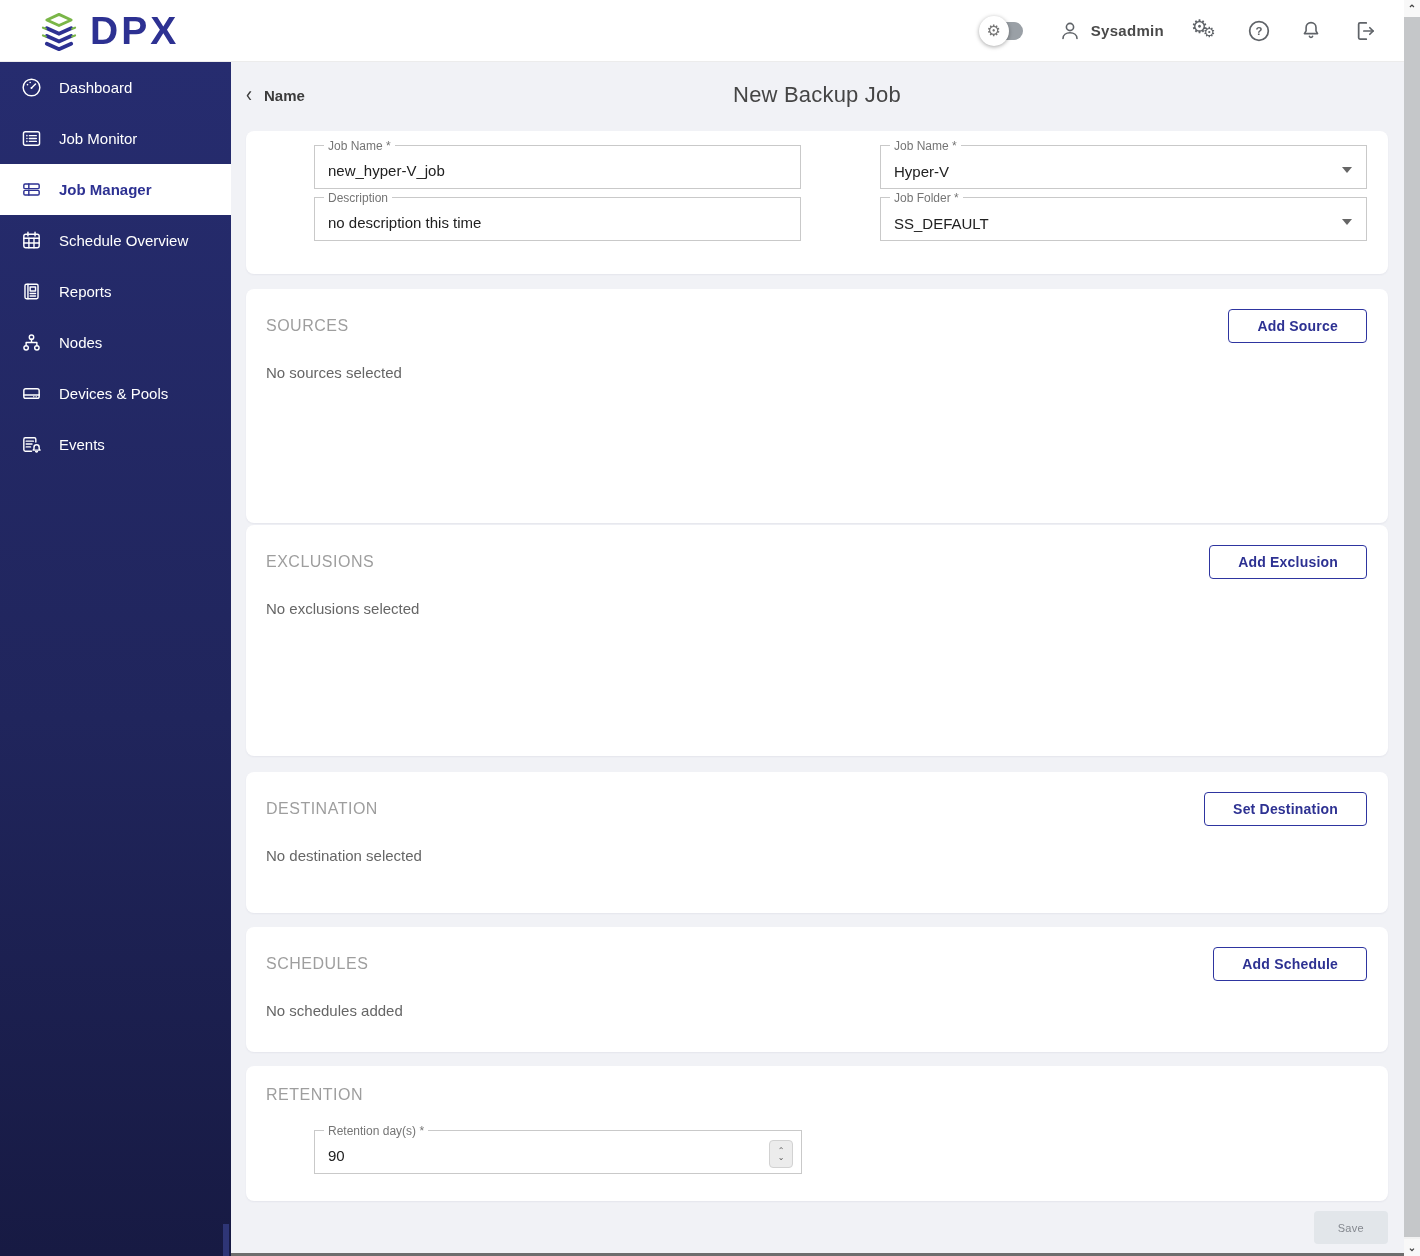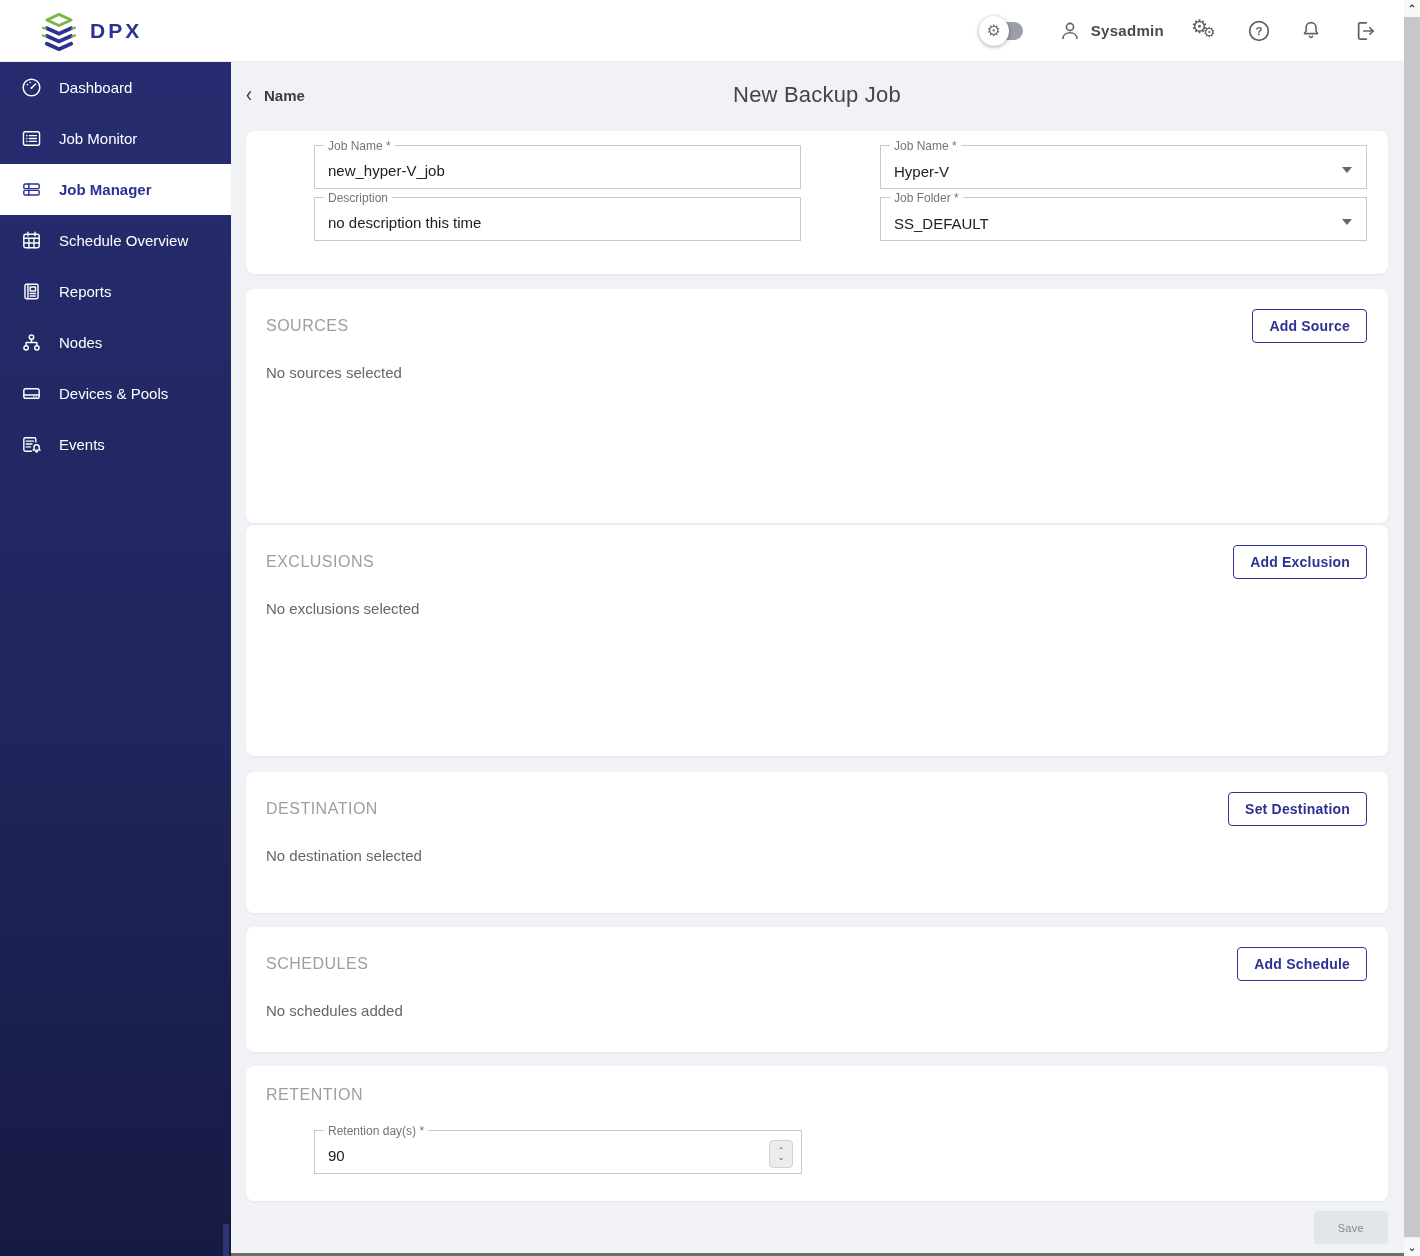--- a/index.html
+++ b/index.html
@@ -13,21 +13,21 @@
   .scrollbar .arrow { position:absolute; left:0; width:16px; height:17px; background:#f8f8f8; color:#444;
     font-size:10px; line-height:17px; text-align:center; font-weight:bold; }
   .scrollbar .arrow.up { top:0; }
   .scrollbar .arrow.down { bottom:0; }
   .scrollbar .thumb { position:absolute; left:0; top:17px; width:16px; height:1220px; background:#c5c7c9; }
 
   
   .topbar { position:absolute; top:0; left:0; width:1404px; height:62px; background:#ffffff;
     display:flex; align-items:center; justify-content:space-between; border-bottom:1px solid #ececec; z-index:10; }
   .logo { display:flex; align-items:center; gap:10px; padding-left:38px; }
-  .logo-text { font-size:21px; font-weight:bold; color:#2d3192; letter-spacing:3px; }
+  .logo-text { font-size:39px; font-weight:bold; color:#2d3192; letter-spacing:3px; }
   .top-actions { display:flex; align-items:center; gap:27px; padding-right:28px; }
   .icon-btn { color:#5f6368; display:flex; align-items:center; justify-content:center; cursor:pointer; }
 
   .toggle { position:relative; width:44px; height:20px; margin-right:8px; }
   .toggle-track { position:absolute; left:8px; top:1px; width:36px; height:18px; border-radius:9px; background:#9aa0a6; }
   .toggle-knob { position:absolute; left:0px; top:-5px; width:30px; height:30px; border-radius:50%; background:#fff;
     box-shadow:0 1px 4px rgba(0,0,0,.35); display:flex; align-items:center; justify-content:center;
     color:#757575; font-size:16px; }
 
   .user-chip { display:flex; align-items:center; gap:9px; }
@@ -77,21 +77,21 @@
   .spinner { position:absolute; right:8px; top:9px; width:24px; height:28px; background:#ececec;
     border:1px solid #d2d2d2; border-radius:4px; display:flex; flex-direction:column;
     align-items:center; justify-content:center; cursor:pointer; }
   .spinner span { font-size:8px; line-height:7px; color:#555; }
 
   
   .section-card { padding:20px 21px 0 20px; }
   .section-head { display:flex; align-items:center; justify-content:space-between; }
   .section-title { font-size:16px; color:#9e9e9e; letter-spacing:.5px; font-weight:normal; }
   .outline-btn { border:1px solid #2e35a0; color:#2d3192; background:#fff; border-radius:4px;
-    font-size:14px; font-weight:bold; padding:0 16px; height:34px; cursor:pointer;
+    font-size:14px; font-weight:bold; padding:0 28px; height:34px; cursor:pointer;
     font-family:"Liberation Sans", sans-serif; letter-spacing:.2px; }
   .empty-text { margin-top:21px; font-size:15px; color:#666; }
 
   .card.sources     { margin-top:15px; height:234px; }
   .card.exclusions  { margin-top:2px;  height:231px; }
   .card.destination { margin-top:16px; height:141px; }
   .card.schedules   { margin-top:14px; height:125px; }
   .card.retention   { margin-top:14px; height:135px; }
   .retention-field-wrap { margin-top:26px; width:536px; }
 

